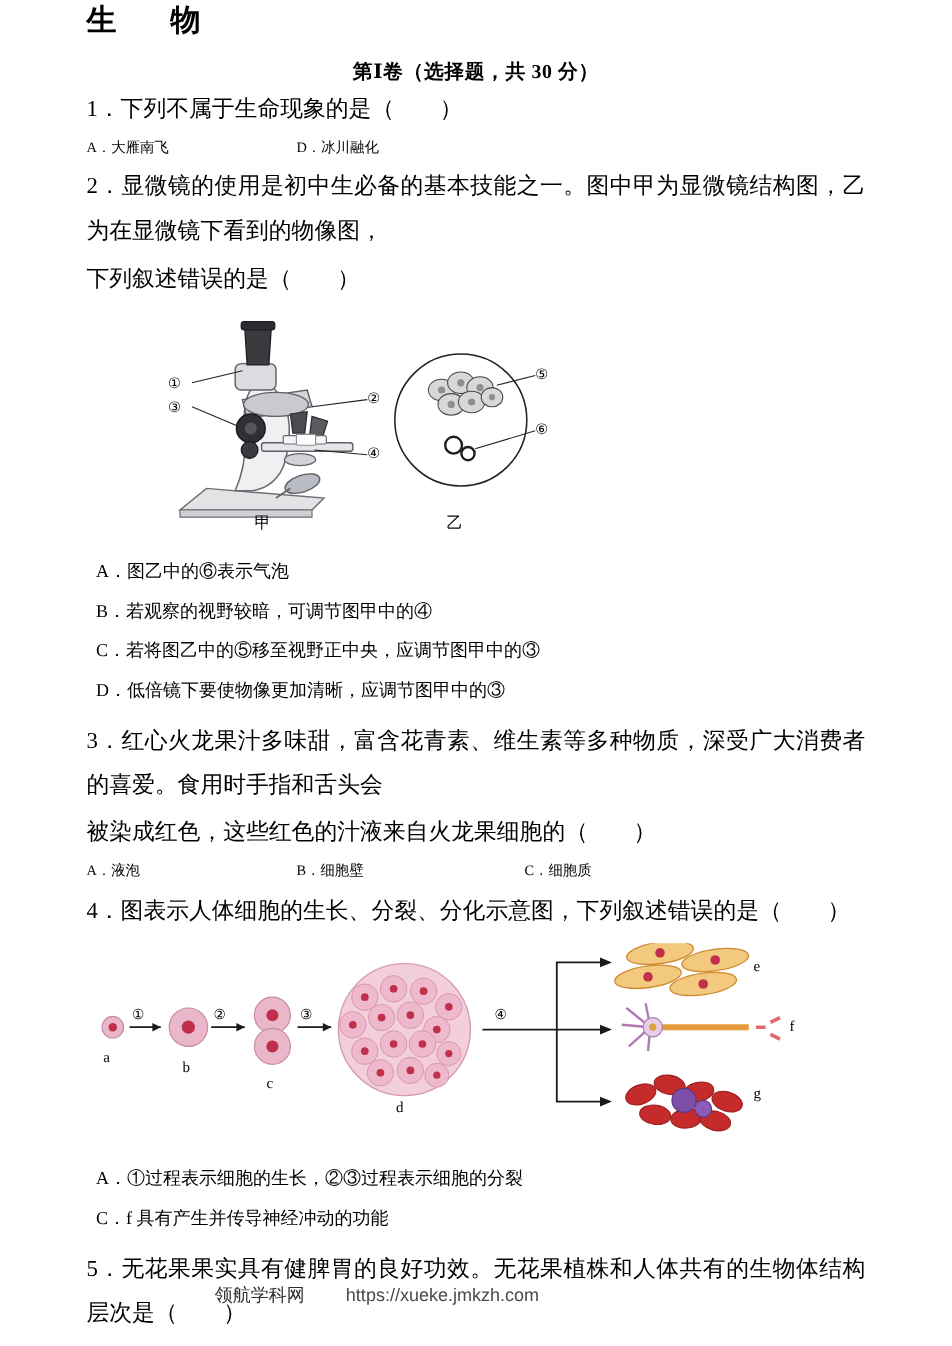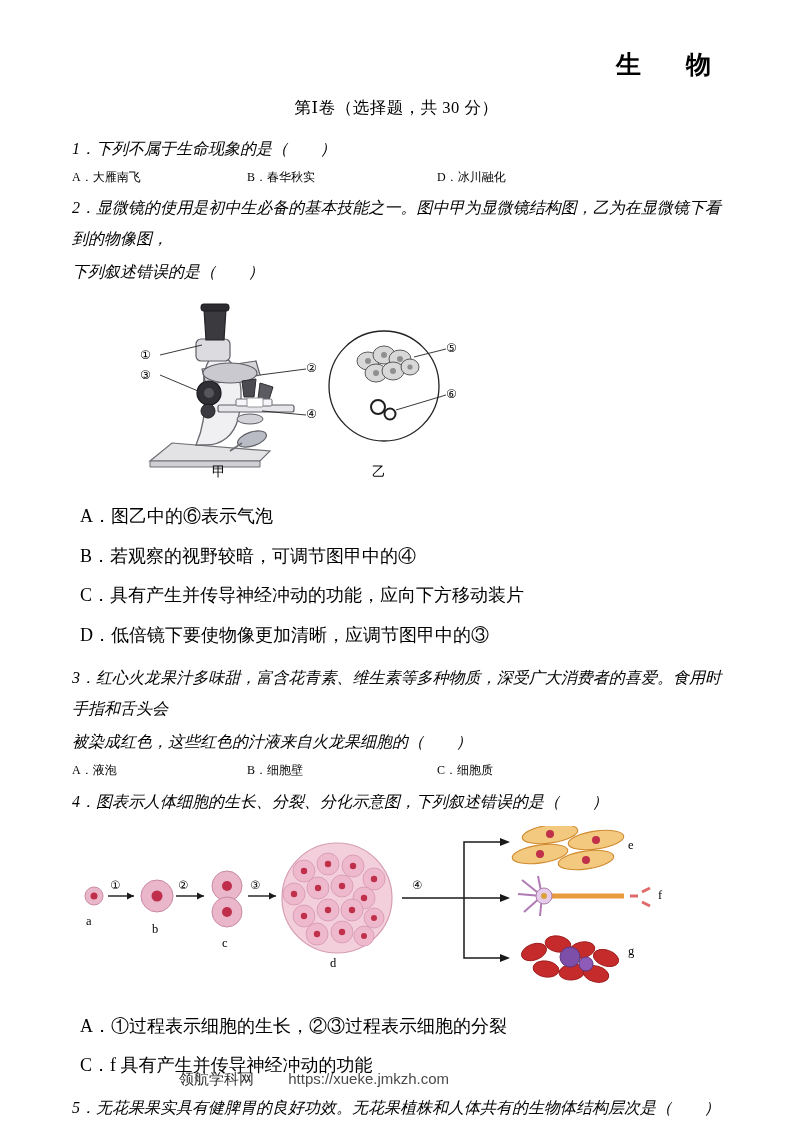--- a/index.html
+++ b/index.html
@@ -16,58 +16,56 @@
     overflow: hidden;
   }
   .page {
     position: relative;
     width: 793px;
     height: 1122px;
     box-sizing: border-box;
     padding: 0 72px;
   }
   .doc-title {
-    text-align: right;
+    text-align: left;
     font-size: 25px;
     font-weight: bold;
     letter-spacing: 10px;
-    margin-top: 48px;
     margin-bottom: 16px;
     font-family: "Liberation Serif", "DejaVu Serif", serif;
   }
   .section-title {
     text-align: center;
     font-size: 16.5px;
-    font-weight: normal;
-    margin-bottom: 14px;
+    font-weight: bold;
+    margin-bottom: 2px;
     letter-spacing: 0.5px;
   }
   .q-stem {
-    font-size: 16px;
+    font-size: 19px;
     line-height: 1.95;
     margin: 0 0 2px 0;
     text-align: justify;
-    font-style: italic;
   }
   .opt-row {
     display: flex;
     font-size: 12px;
     line-height: 1.95;
     margin: 0 0 2px 0;
     gap: 10px;
   }
   .opt-row .opt {
     display: block;
   }
   .opt-a { width: 165px; }
   .opt-b { width: 180px; }
   .opt-c { width: 160px; }
   .opt-d { width: 150px; }
   .opt-stack {
-    font-size: 18px;
+    font-size: 15px;
     line-height: 2.2;
     margin: 2px 0 0 0;
   }
   .opt-stack .opt-line {
     display: block;
     padding-left: 8px;
   }
 
   
   .fig1 {
@@ -143,21 +141,20 @@
 
 <div class="page">
 
   <div class="doc-title">生　物</div>
 
   <div class="section-title">第Ⅰ卷（选择题，共 30 分）</div>
 
   <div class="q-stem">1．下列不属于生命现象的是（　　）</div>
   <div class="opt-row">
     <span class="opt opt-a">A．大雁南飞</span>
-    <span class="opt opt-b">B．春华秋实</span>
     <span class="opt opt-d">D．冰川融化</span>
   </div>
 
   <div class="q-stem">2．显微镜的使用是初中生必备的基本技能之一。图中甲为显微镜结构图，乙为在显微镜下看到的物像图，</div>
   <div class="q-stem">下列叙述错误的是（　　）</div>
 
   <div class="fig1">
 
     <div class="micro-wrap">
       <svg width="230" height="185" viewBox="0 0 230 185" xmlns="http://www.w3.org/2000/svg">
@@ -233,21 +230,21 @@
       </svg>
       <span class="lbl-circ" style="left:124px; top:30px;">⑤</span>
       <span class="lbl-circ" style="left:124px; top:76px;">⑥</span>
     </div>
     <div class="field-caption">乙</div>
   </div>
 
   <div class="opt-stack">
     <span class="opt-line">A．图乙中的⑥表示气泡</span>
     <span class="opt-line">B．若观察的视野较暗，可调节图甲中的④</span>
-    <span class="opt-line">C．具有产生并传导神经冲动的功能，应向下方移动装片</span>
+    <span class="opt-line">C．若将图乙中的⑤移至视野正中央，应调节图甲中的③</span>
     <span class="opt-line">D．低倍镜下要使物像更加清晰，应调节图甲中的③</span>
   </div>
 
   <div class="q-stem" style="margin-top:6px;">3．红心火龙果汁多味甜，富含花青素、维生素等多种物质，深受广大消费者的喜爱。食用时手指和舌头会</div>
   <div class="q-stem">被染成红色，这些红色的汁液来自火龙果细胞的（　　）</div>
   <div class="opt-row">
     <span class="opt opt-a">A．液泡</span>
     <span class="opt opt-b">B．细胞壁</span>
     <span class="opt opt-c">C．细胞质</span>
   </div>

